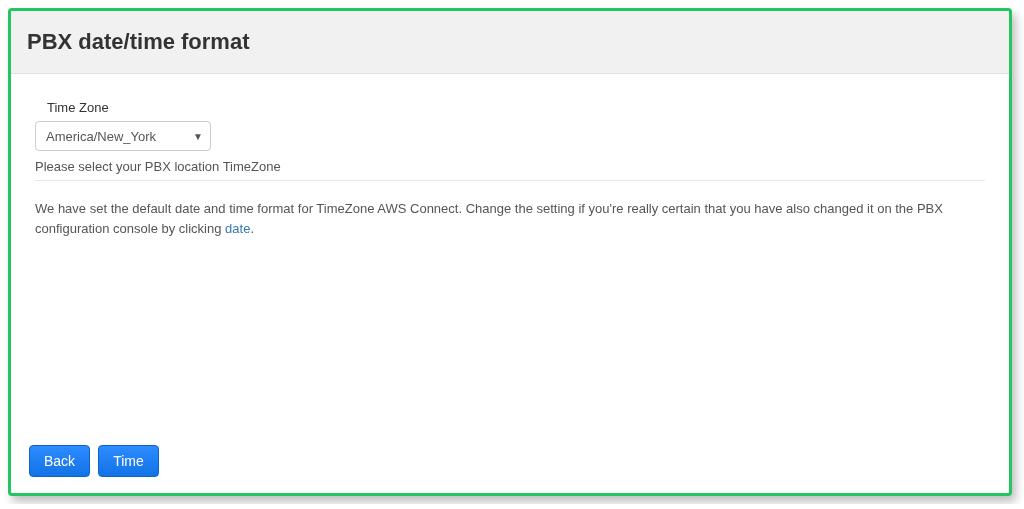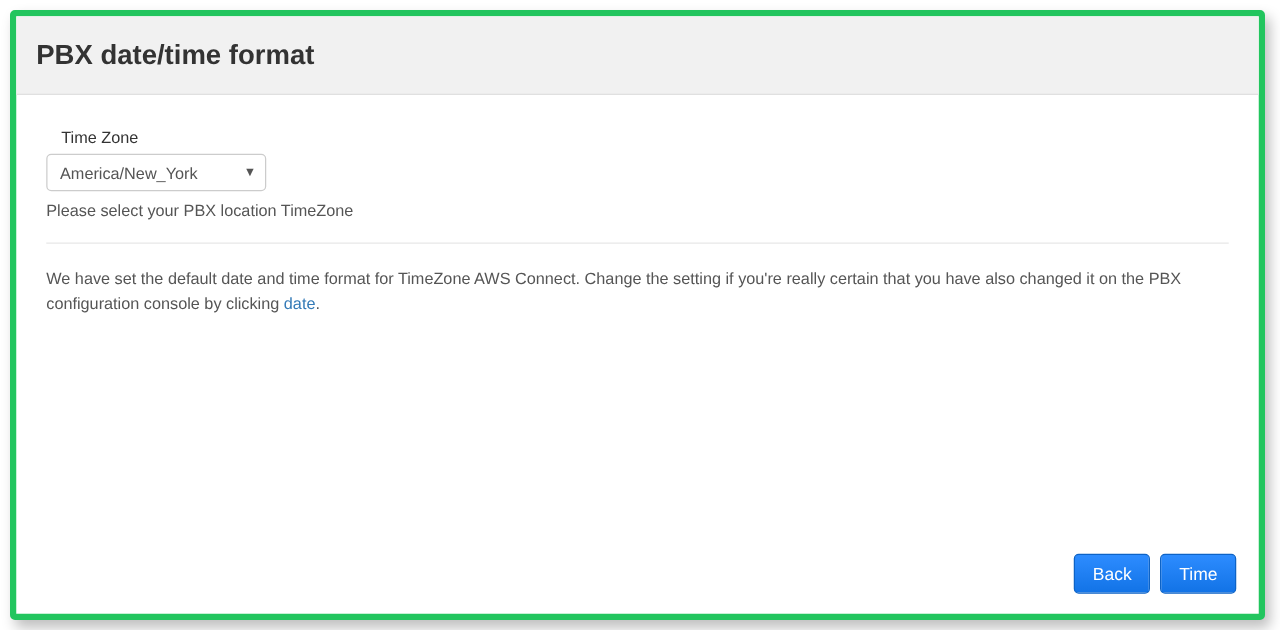--- a/index.html
+++ b/index.html
@@ -8,21 +8,21 @@
       padding: 0;
     }
     body {
       font-family: "Helvetica Neue", Helvetica, Arial, sans-serif;
       background: #ffffff;
       padding: 8px;
     }
     .panel {
       width: 1004px;
       height: 488px;
-      border: 5px solid #22c55e;
+      border: 3px solid #22c55e;
       border-radius: 4px;
       box-shadow: 4px 6px 10px rgba(0,0,0,0.25);
       display: flex;
       flex-direction: column;
       background: #ffffff;
       overflow: hidden;
     }
     .panel-header {
       background: #f1f1f1;
       border-bottom: 1px solid #e0e0e0;
@@ -70,41 +70,40 @@
       right: 8px;
       top: 50%;
       transform: translateY(-50%);
       pointer-events: none;
       font-size: 10px;
       color: #555555;
     }
     .help-text {
       color: #555555;
       font-size: 13px;
-      margin-bottom: 18px;
+      margin-bottom: 6px;
     }
     .divider {
       border: none;
       border-top: 1px solid #e8e8e8;
       margin-bottom: 18px;
     }
     .info-text {
       color: #555555;
       font-size: 13px;
       line-height: 1.5;
     }
     .info-text a {
       color: #337ab7;
       text-decoration: none;
       cursor: pointer;
     }
     .panel-footer {
       padding: 10px 18px 16px 18px;
       display: flex;
-      justify-content: flex-end;
       gap: 8px;
     }
     .btn {
       display: inline-block;
       min-width: 48px;
       padding: 7px 14px;
       font-size: 14px;
       border-radius: 4px;
       border: 1px solid transparent;
       cursor: pointer;

